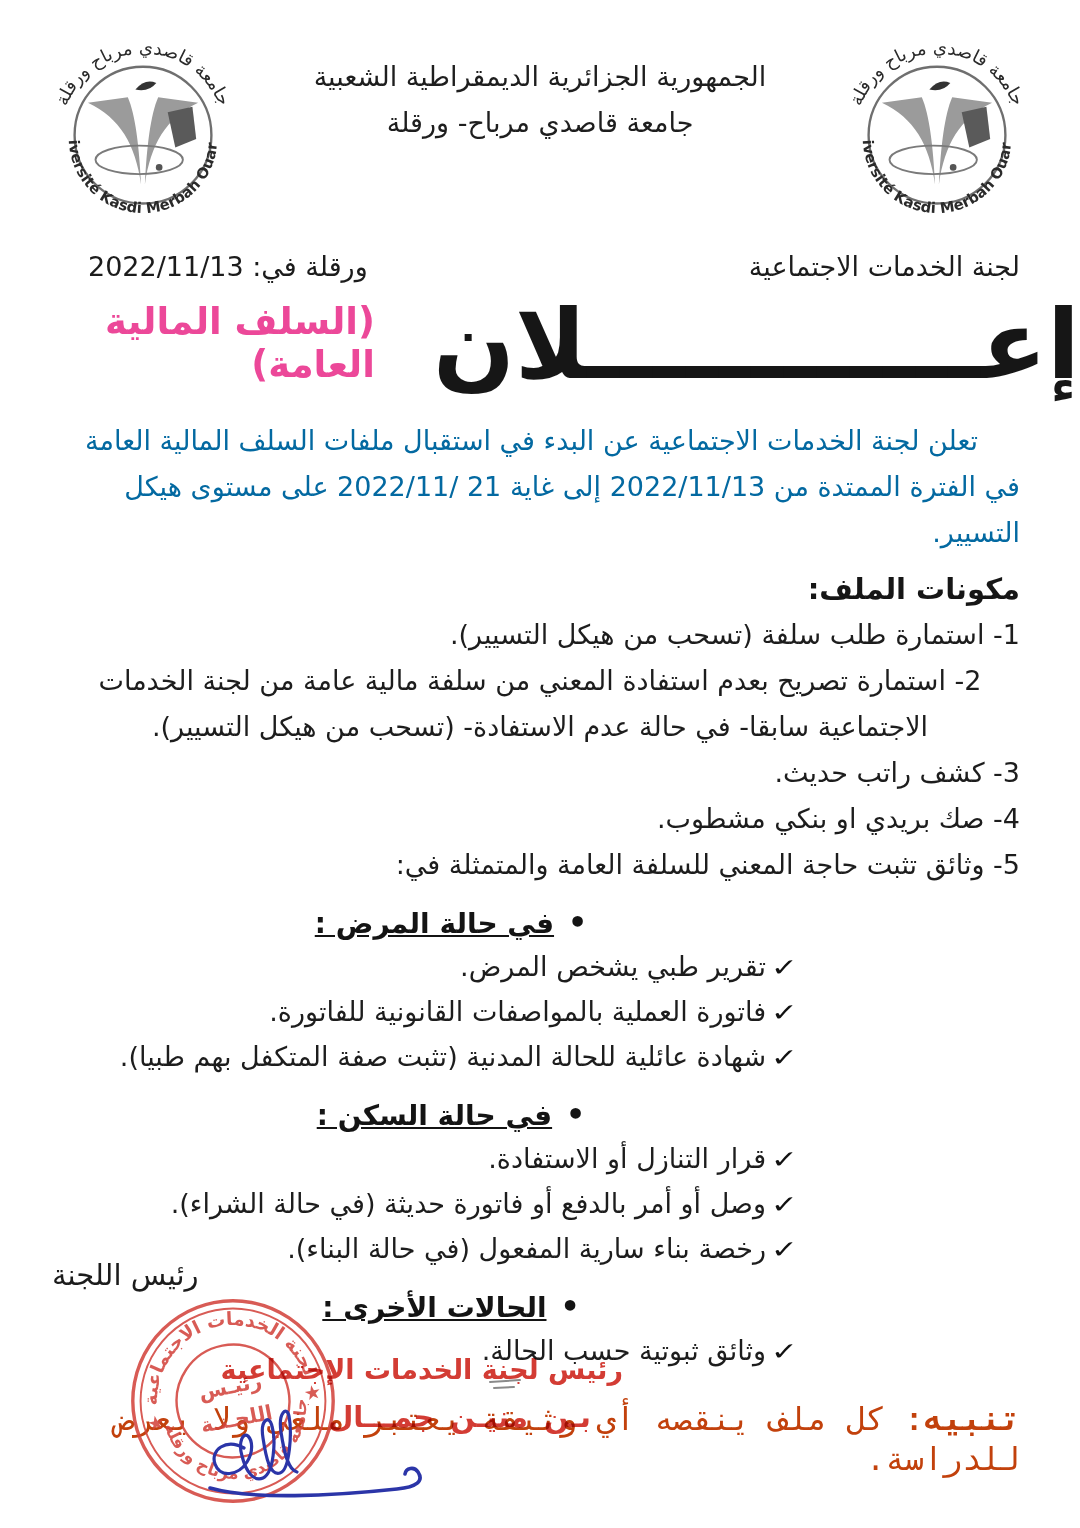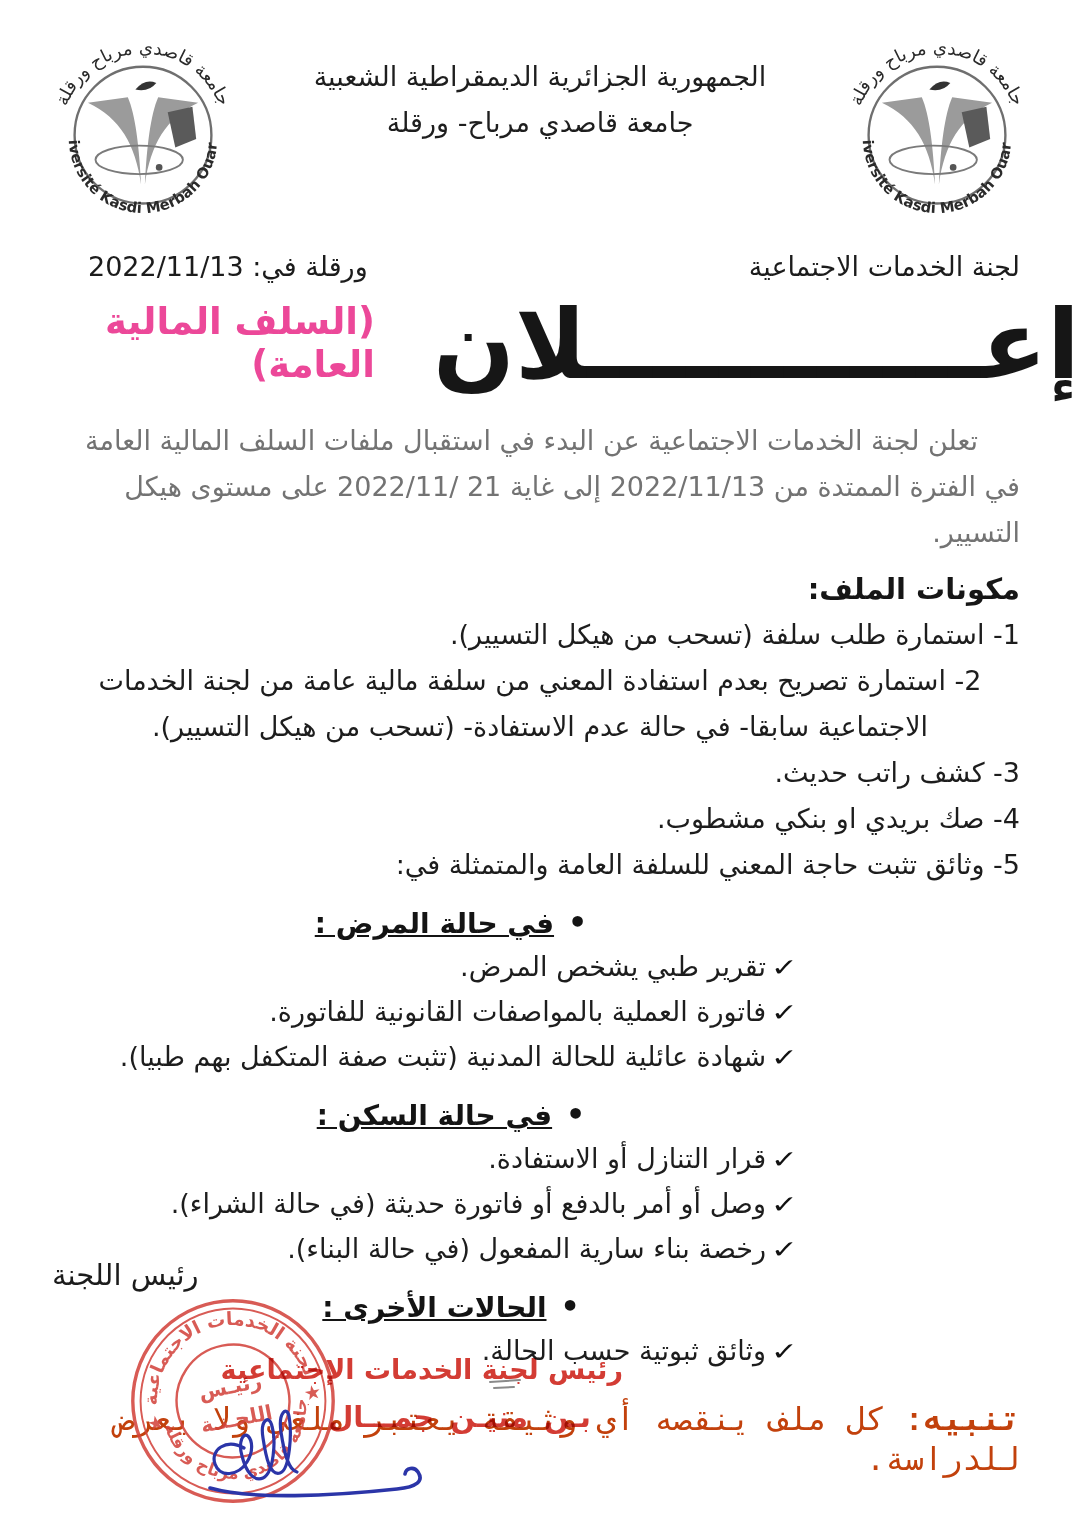--- a/index.html
+++ b/index.html
@@ -17,21 +17,21 @@
 
   
   .meta-row { display:flex; justify-content:space-between; margin-top:16px; padding:0 60px 0 88px; font-size:27px; color:#1c1c1c; }
 
   
   .title-row { display:flex; justify-content:center; align-items:center; gap:58px; margin-top:4px; height:118px; }
   .title-main { font-size:96px; font-weight:bold; color:#161616; line-height:1; letter-spacing:-2px; }
   .title-sub { font-size:37px; font-weight:bold; color:#ec4899; padding-bottom:4px; }
 
   
-  .intro { margin:14px 60px 0 60px; font-size:27px; line-height:46px; text-align:right; text-indent:42px; color:#737373; }
+  .intro { margin:14px 60px 0 60px; font-size:27px; line-height:46px; text-align:right; text-indent:42px; color:#0369a1; }
   .section-heading { margin:16px 60px 0 60px; font-size:29px; font-weight:bold; text-align:right; color:#161616; }
   .numbered { margin:6px 60px 0 60px; font-size:27px; line-height:46px; color:#1d1d1d; }
   .numbered-item { text-align:right; }
   .numbered-item:nth-child(2) { text-align:center; }
 
   .cases { margin:4px 0 0 0; }
   .case-heading { margin:14px 238px 0 60px; font-size:28px; font-weight:bold; text-align:center; color:#141414; line-height:42px; }
   .case-heading .bullet { display:inline-block; margin-left:14px; font-size:30px; }
   .case-heading .case-heading-text { text-decoration:underline; }
   .check-item { margin:0 285px 0 60px; font-size:27px; line-height:44px; text-align:right; color:#1d1d1d; }

